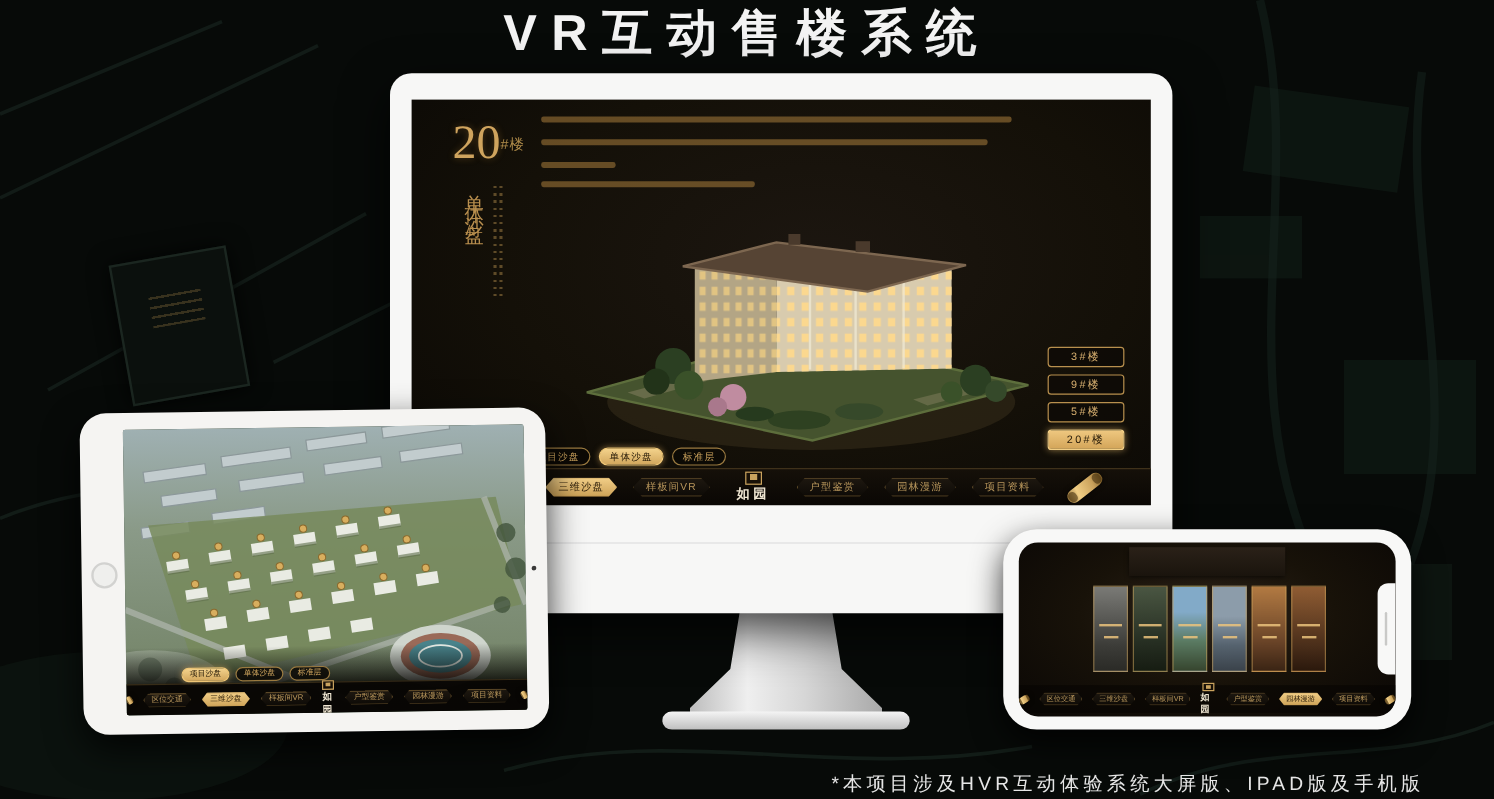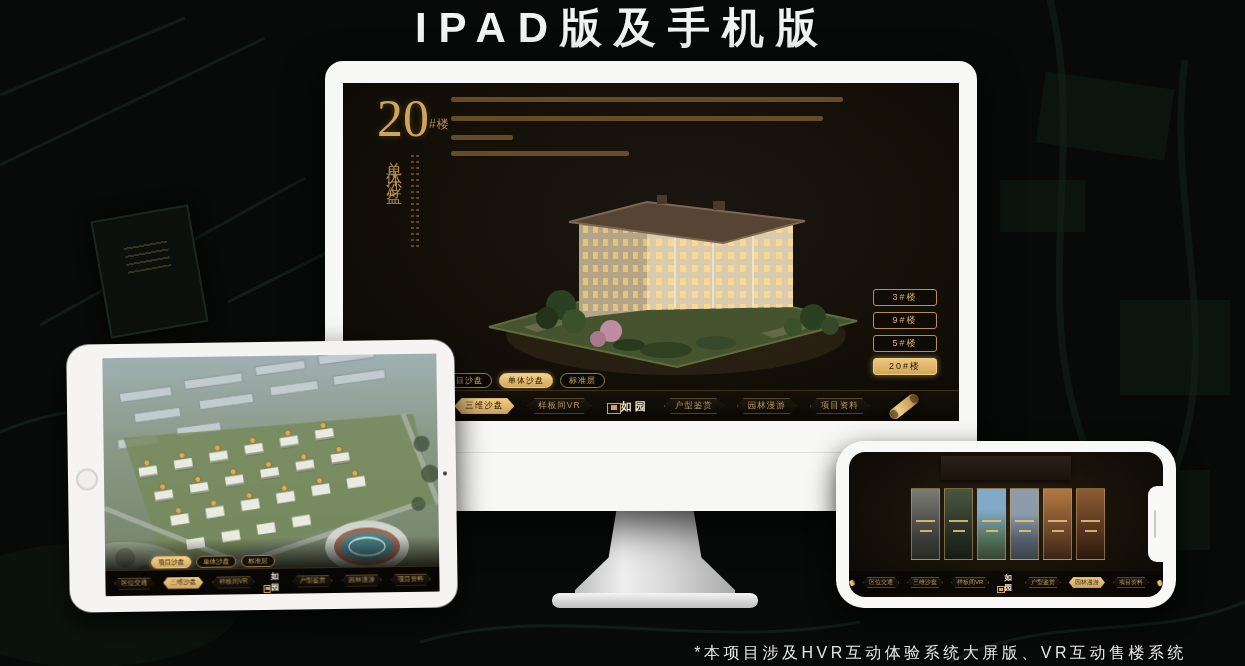--- a/index.html
+++ b/index.html
@@ -28,40 +28,40 @@
   .diamond{position:relative;display:flex;align-items:center;justify-content:center;
     clip-path:polygon(0 50%,12% 0,88% 0,100% 50%,88% 100%,12% 100%);
     background:linear-gradient(#1e1810,#0d0a06);color:#b9975c;white-space:nowrap;
     box-shadow:inset 0 0 0 1px rgba(185,145,75,.4);}
   .diamond.active{background:linear-gradient(#f2cf88,#cda257);color:#2a1c08;}
   .scroll{position:relative;background:linear-gradient(100deg,#8a6a34,#f0cd84 30%,#caa25c 70%,#70521f);
     border-radius:999px;box-shadow:0 0 4px rgba(0,0,0,.7);}
   .scroll:before,.scroll:after{content:"";position:absolute;top:8%;bottom:8%;width:22%;
     background:rgba(60,40,10,.55);border-radius:999px;}
   .scroll:before{left:2%;} .scroll:after{right:2%;}
-  .navlogo{display:flex;align-items:flex-end;justify-content:center;}
+  .navlogo{display:flex;flex-direction:column;align-items:center;justify-content:center;}
   .navlogo .seal{border:1px solid #caa35e;background:rgba(30,20,8,.6);}
   .navlogo .seal i{display:block;margin:1px auto;background:#caa35e;}
   .navlogo .word{color:#f0e7d3;font-weight:bold;}
 
   
   .monitor{position:absolute;left:325px;top:61px;width:652px;height:450px;z-index:3;
     background:#f7f7f6;border-radius:18px;box-shadow:0 14px 40px rgba(0,0,0,.75);}
   .monitor .chin-line{position:absolute;left:0;right:0;top:391px;height:1px;background:#dedede;}
   .m-screen{position:absolute;left:18px;top:22px;width:616px;height:338px;overflow:hidden;
     background:radial-gradient(ellipse at 55% 40%, #1c1610 0%, #141008 55%, #0a0805 100%);}
   .m-stand{position:absolute;left:575px;top:509px;width:160px;height:88px;z-index:2;
     background:linear-gradient(90deg,#bdbdbd,#efefef 30%,#d6d6d6 60%,#a9a9a9);
     clip-path:polygon(26% 0,74% 0,79% 55%,100% 92%,100% 100%,0 100%,0 92%,21% 55%);}
   .m-base{position:absolute;left:552px;top:593px;width:206px;height:15px;z-index:2;
     border-radius:8px/7px;background:linear-gradient(#f4f4f4,#bfbfbf);}
 
   
   .m-heading{position:absolute;left:34px;top:16px;color:#c49a58;}
-  .m-heading .num{font-family:"Liberation Serif",serif;font-size:52px;line-height:40px;
+  .m-heading .num{font-family:"Liberation Serif",serif;font-size:40px;line-height:40px;
     color:#cfa45e;text-shadow:0 0 6px rgba(180,130,50,.4);}
   .m-heading .unit{font-size:12px;color:#b08c4a;vertical-align:8px;letter-spacing:1px;}
   .m-sub{position:absolute;left:40px;top:66px;writing-mode:vertical-rl;
     font-size:16px;letter-spacing:9px;color:#b98f4e;}
   .m-sub-en{position:absolute;left:68px;top:72px;width:8px;height:92px;opacity:.55;
     background:repeating-linear-gradient(0deg,rgba(190,150,80,.8) 0 2px,transparent 2px 6px);
     clip-path:polygon(0 0,35% 0,35% 100%,0 100%,0 0,100% 0,100% 100%,65% 100%,65% 0);}
   .m-desc{position:absolute;left:108px;top:14px;width:400px;}
   .m-desc i{display:block;height:5px;background:rgba(170,125,60,.55);border-radius:2px;}
   .m-desc i:nth-child(1){width:392px;margin-bottom:14px;}
@@ -157,22 +157,22 @@
       <path d="M1050,0 C1090,160 1020,320 1100,480"></path>
       <path d="M1185,60 C1165,200 1225,340 1175,470"></path>
     </g>
     <ellipse cx="90" cy="605" rx="150" ry="62" fill="#0d1510" opacity="0.75"></ellipse>
   </svg>
 
   <div class="old-sign">
       <i></i>
     </div>
 
-  <div class="page-title">IPAD版及手机版</div>
-  <div class="footnote">*本项目涉及HVR互动体验系统大屏版、VR互动售楼系统</div>
+  <div class="page-title">VR互动售楼系统</div>
+  <div class="footnote">*本项目涉及HVR互动体验系统大屏版、IPAD版及手机版</div>
 
   <div class="monitor">
     <div class="m-screen">
 
       <div class="m-heading">
         <span class="num">20</span><span class="unit">#楼</span>
       </div>
       <div class="m-sub">单体沙盘</div>
       <div class="m-sub-en"></div>
 

